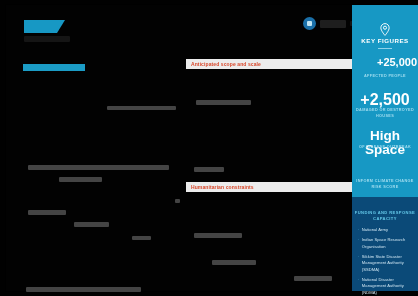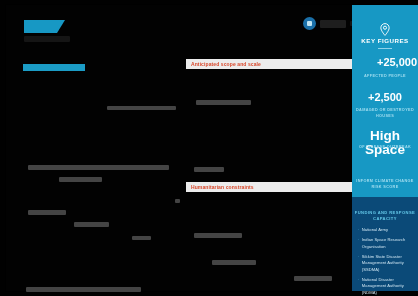--- a/index.html
+++ b/index.html
@@ -56,21 +56,21 @@
   .kf-rule{position:absolute;left:50%;top:43px;transform:translateX(-50%);
            width:14px;height:1px;background:#8fd3ea;}
 
   .kf-num{position:absolute;left:0;width:66px;text-align:center;color:#fff;
           font-weight:bold;line-height:1;}
   .kf-cap{position:absolute;left:0;width:66px;text-align:center;color:#9fdcef;
           font-size:3.8px;font-weight:bold;letter-spacing:.35px;line-height:1.45;}
 
   #n1{top:52px;font-size:11px;padding-left:12px;}
   #c1{top:69px;}
-  #n2{top:87px;font-size:11px;}
+  #n2{top:87px;font-size:16px;}
   #c2{top:103px;}
   #n3{top:124px;font-size:13.5px;}
   #c3{top:140px;}
   #n4{top:157px;font-size:15px;}
   #c4{top:174px;}
 
   .fund-title{position:absolute;left:0;top:205px;width:66px;text-align:center;
               font-size:4.1px;font-weight:bold;color:#63c7e8;letter-spacing:.4px;
               line-height:1.5;}
   .fund-list{position:absolute;left:6px;top:222px;width:58px;}

